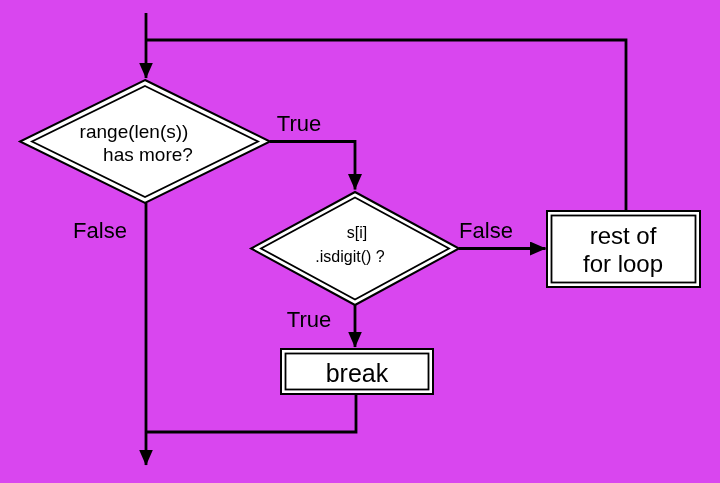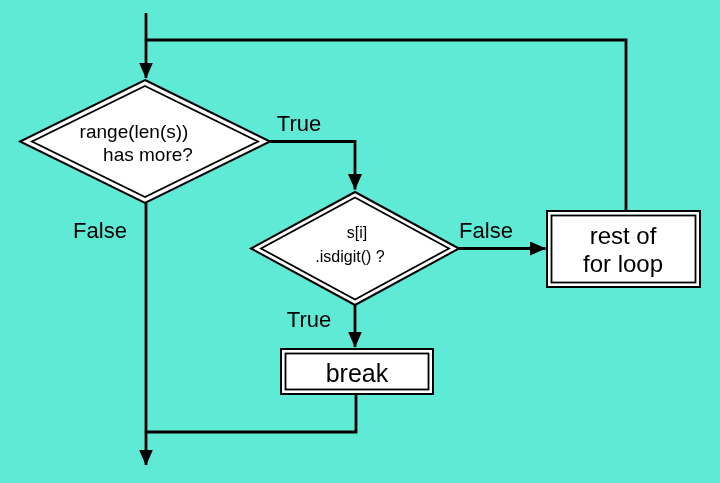--- a/index.html
+++ b/index.html
@@ -4,21 +4,21 @@
 <style>
   html, body {
     margin: 0;
     padding: 0;
     background: #ffffff;
   }
   .canvas {
     position: relative;
     width: 720px;
     height: 483px;
-    background: #5eead4;
+    background: #d946ef;
     overflow: hidden;
   }
   svg {
     display: block;
   }
   .flow {
     fill: none;
     stroke-width: 2.8px;
     stroke-linejoin: miter;
   }

